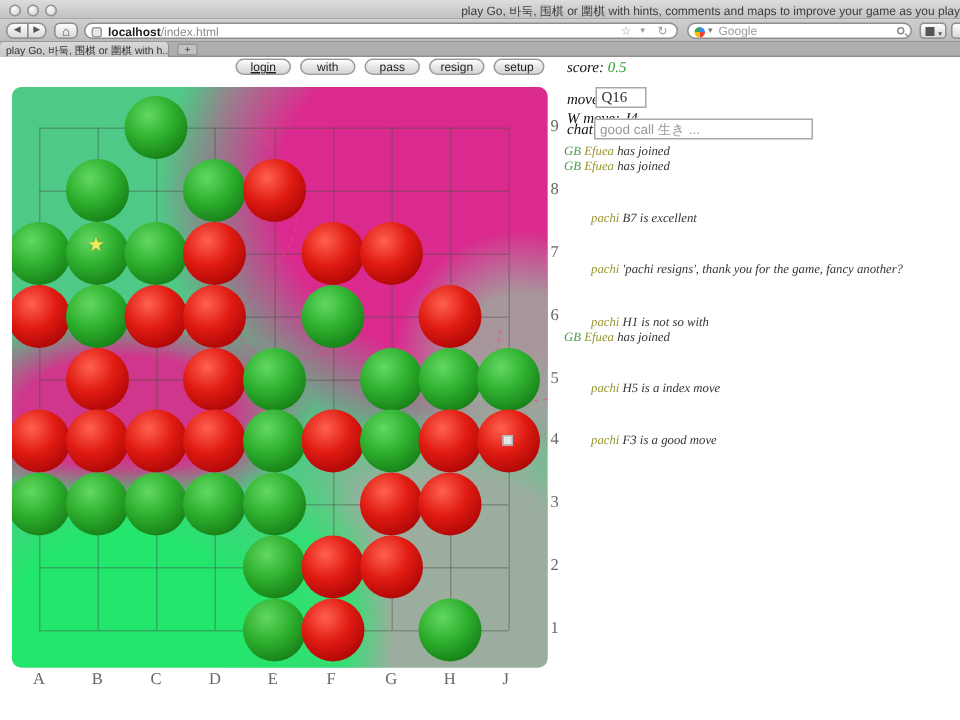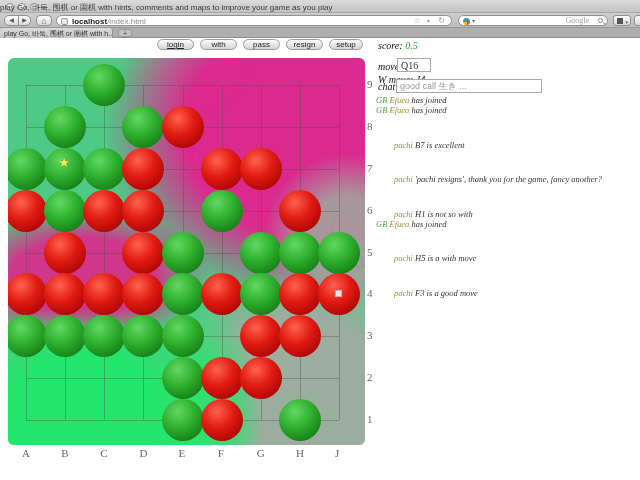--- a/index.html
+++ b/index.html
@@ -6,21 +6,21 @@
   html,body { width:640px; height:480px; overflow:hidden; background:#fff;
     font-family:"Liberation Sans", sans-serif; }
   #window { position:relative; width:640px; height:480px; background:#fff; }
 
   
   #titlebar { position:absolute; left:0; top:0; width:640px; height:13px;
     background:linear-gradient(#dcdcdc,#c2c2c2); border-bottom:1px solid #a8a8a8; }
   .tl { position:absolute; top:3px; width:8px; height:8px; border-radius:50%;
     background:radial-gradient(circle at 35% 30%, #fbfbfb, #cfcfcf);
     border:1px solid #909090; }
-  #win-title { position:absolute; left:0; right:0; top:2px; text-align:left;
+  #win-title { position:absolute; left:0; right:0; top:2px; text-align:right;
     font-size:8px; color:#3c3c3c; }
   #toolbar { position:absolute; left:0; top:13px; width:640px; height:15px;
     background:linear-gradient(#cecece,#bdbdbd); border-bottom:1px solid #979797; }
   .navbtn { position:absolute; top:2px; height:11px; background:linear-gradient(#fdfdfd,#d9d9d9);
     border:1px solid #8f8f8f; font-size:6px; color:#555; text-align:center; line-height:9px; }
   #back-btn { left:4px; width:15px; border-radius:5px 0 0 5px; }
   #fwd-btn { left:18px; width:13px; border-radius:0 5px 5px 0; }
   #home-btn { left:36px; width:16px; border-radius:4px; font-size:9px; line-height:10px; }
   #urlbar { position:absolute; left:56px; top:2px; width:396px; height:11px; background:#fff;
     border:1px solid #8f8f8f; border-radius:6px; font-size:8px; line-height:9px; color:#333; }
@@ -29,21 +29,21 @@
   #url-text { position:absolute; left:15px; top:1px; }
   #url-host { color:#222; font-weight:bold;text-align:center; }
   #url-path { color:#8c8c8c; }
   .urlicon { position:absolute; top:0px; font-size:8px; color:#9a9a9a; line-height:10px; }
   #searchbar { position:absolute; left:458px; top:2px; width:150px; height:11px; background:#fff;
     border:1px solid #8f8f8f; border-radius:6px; }
   #glogo { position:absolute; left:4px; top:2px; width:7px; height:7px; border-radius:50%;
     background:conic-gradient(#4285f4 0 25%, #ea4335 25% 50%, #fbbc05 50% 75%, #34a853 75% 100%); }
   #search-caret { position:absolute; left:13px; top:0; font-size:6px; color:#777; line-height:11px; }
   #search-input { position:absolute; left:20px; top:0; width:110px; height:9px; border:none; outline:none;
-    font-size:8px; color:#444; font-family:Liberation Serif, serif; background:transparent;text-align:right; }
+    font-size:8px; color:#444; font-family:Liberation Sans, sans-serif; background:transparent; }
   #search-input::placeholder { color:#9a9a9a; }
   #magnifier { position:absolute; right:4px; top:2px; width:5px; height:5px;
     border:1px solid #8a8a8a; border-radius:50%; }
   #magnifier::after { content:""; position:absolute; left:4px; top:4px; width:3px; height:1px;
     background:#8a8a8a; transform:rotate(45deg); }
   #panel-btn { position:absolute; left:613px; top:2px; width:18px; height:11px;
     background:linear-gradient(#fdfdfd,#d9d9d9); border:1px solid #8f8f8f; border-radius:3px; }
   #panel-btn .sq { position:absolute; left:3px; top:2px; width:6px; height:6px; background:#555; }
   #panel-btn .cr { position:absolute; right:2px; top:3px; font-size:5px; color:#555; }
   #extra-btn { position:absolute; left:634px; top:2px; width:10px; height:11px;
@@ -176,21 +176,21 @@
   </div>
   <div id="chat-line" class="serif">chat:</div>
   <input id="chat-input" value="good call 生き ..." style="">
   <div id="chat-log">
       <div class="chat-line"><span class="who-prefix">GB </span><span class="who-name">Efuea </span><span class="msg">has joined</span></div>
       <div class="chat-line"><span class="who-prefix">GB </span><span class="who-name">Efuea </span><span class="msg">has joined</span></div>
       <div class="chat-line indent"><span class="who-name">pachi </span><span class="msg">B7 is excellent</span></div>
       <div class="chat-line indent"><span class="who-name">pachi </span><span class="msg">'pachi resigns', thank you for the game, fancy another?</span></div>
       <div class="chat-line indent"><span class="who-name">pachi </span><span class="msg">H1 is not so with</span></div>
       <div class="chat-line"><span class="who-prefix">GB </span><span class="who-name">Efuea </span><span class="msg">has joined</span></div>
-      <div class="chat-line indent"><span class="who-name">pachi </span><span class="msg">H5 is a with move</span></div>
+      <div class="chat-line indent"><span class="who-name">pachi </span><span class="msg">H5 is a index move</span></div>
       <div class="chat-line indent"><span class="who-name">pachi </span><span class="msg">F3 is a good move</span></div>
     </div>
 
   <div id="board-wrap">
     <div id="board-surface">
       <div class="blob" id="t-grey-top"></div>
       <div class="blob" id="t-mag-main"></div>
       <div class="blob" id="t-mag-band"></div>
       <div class="blob" id="t-grey-right"></div>
       <div class="blob" id="t-grey-br"></div>

